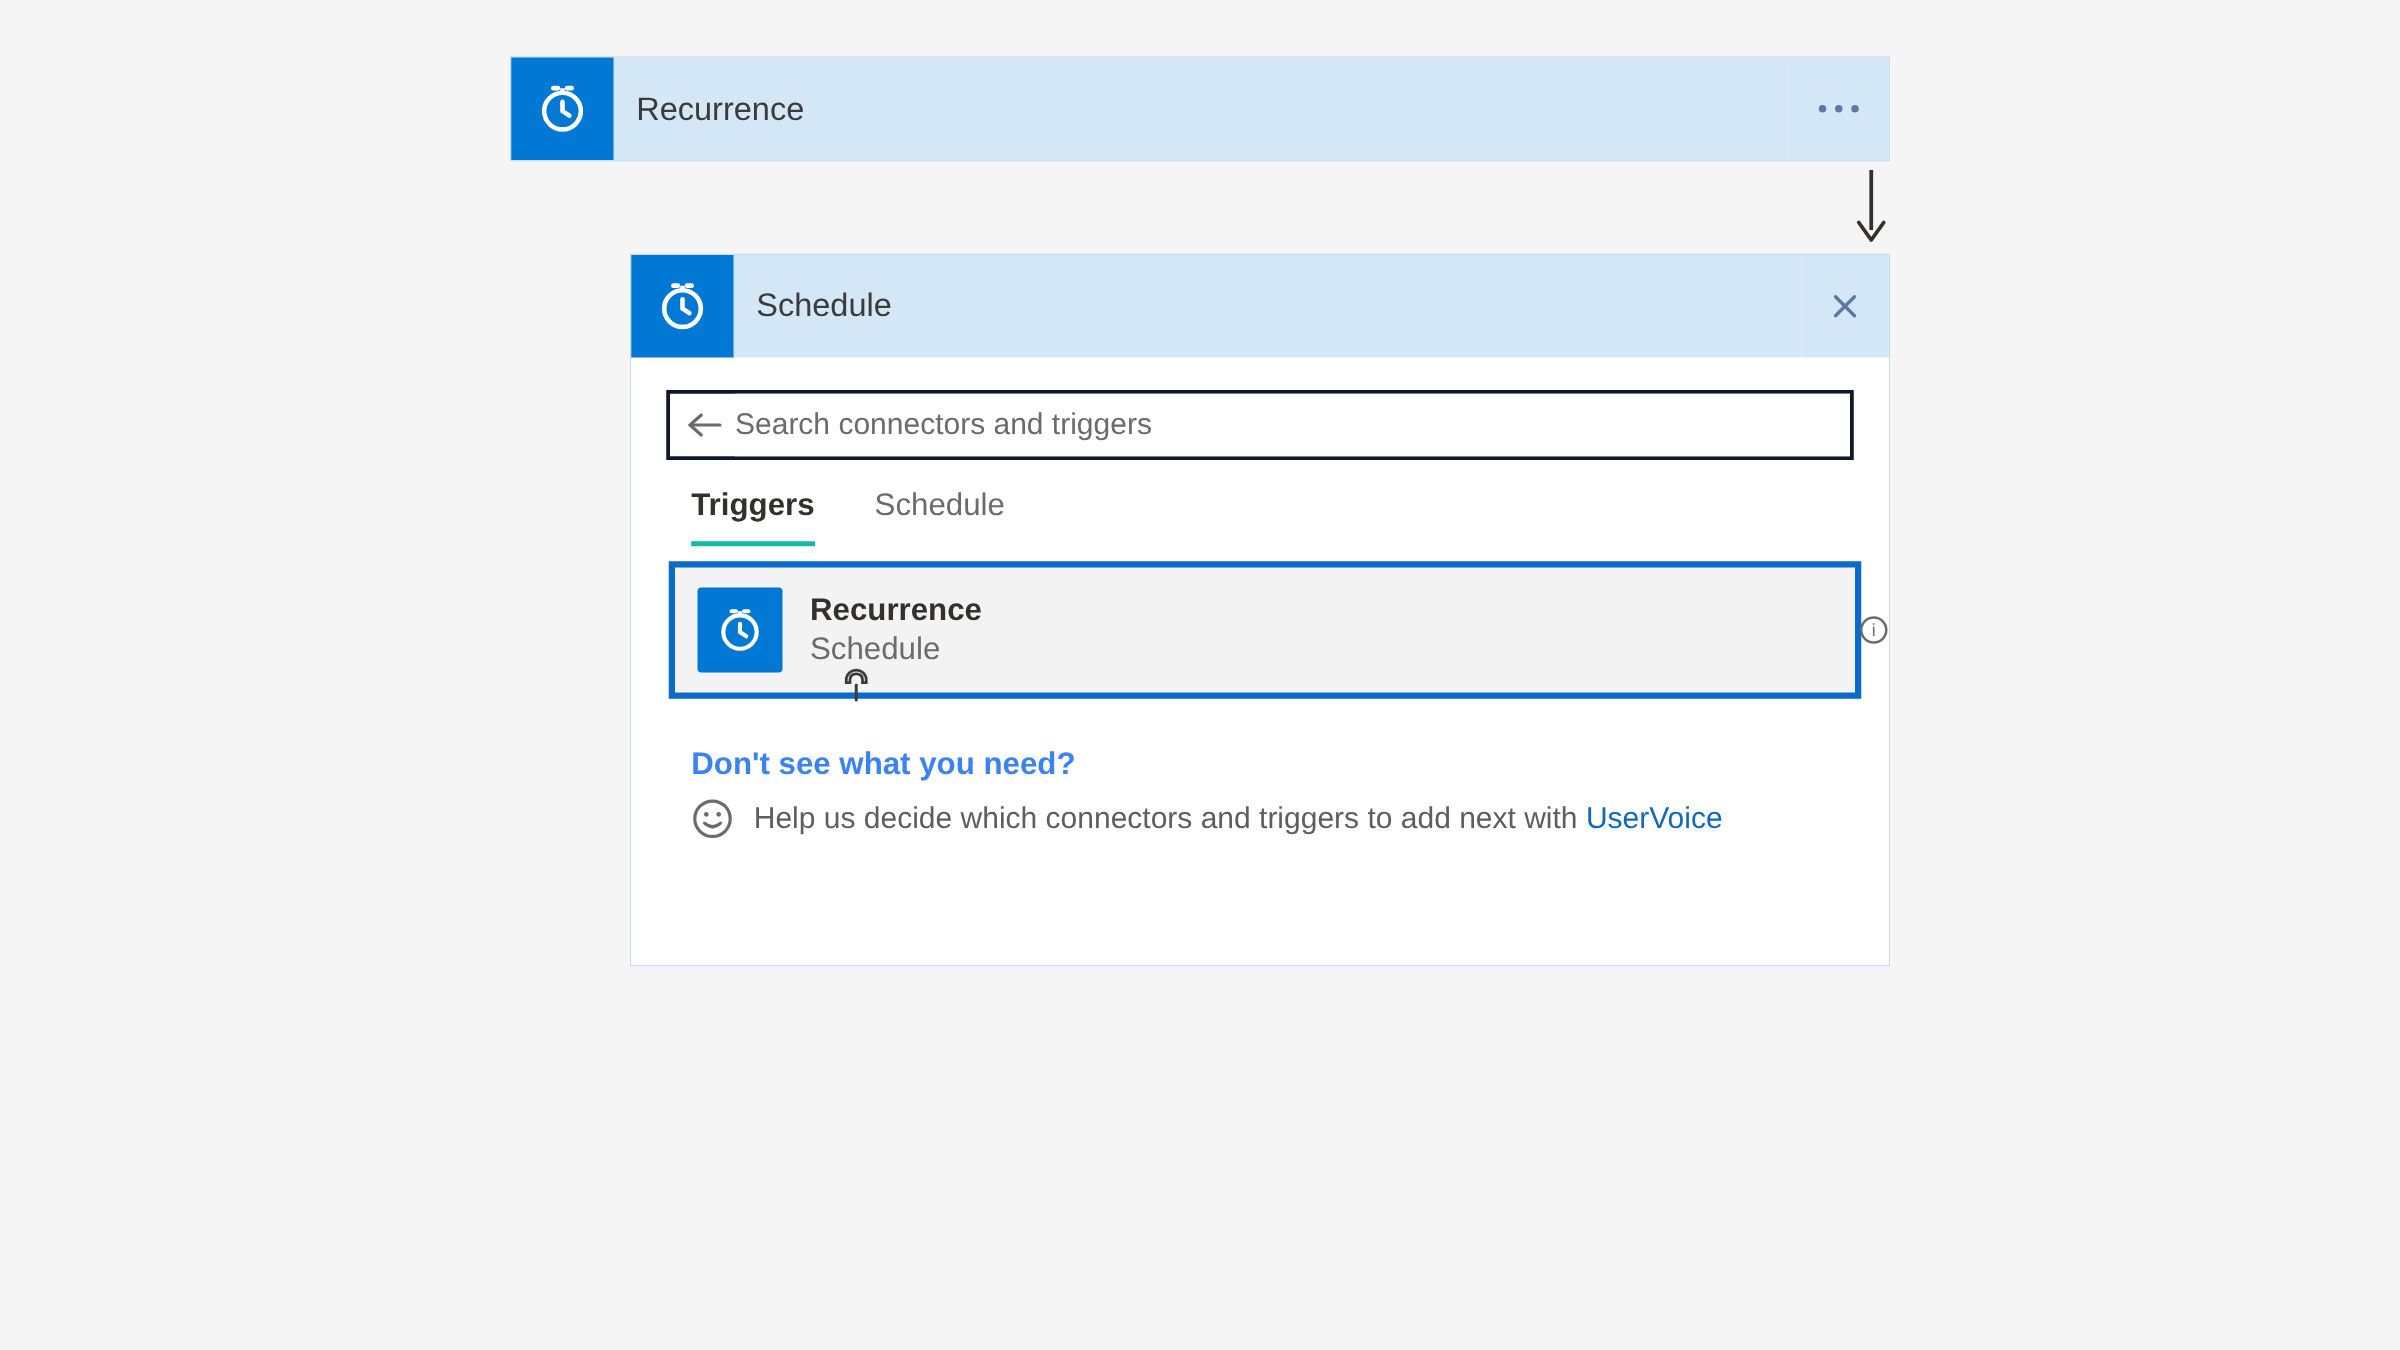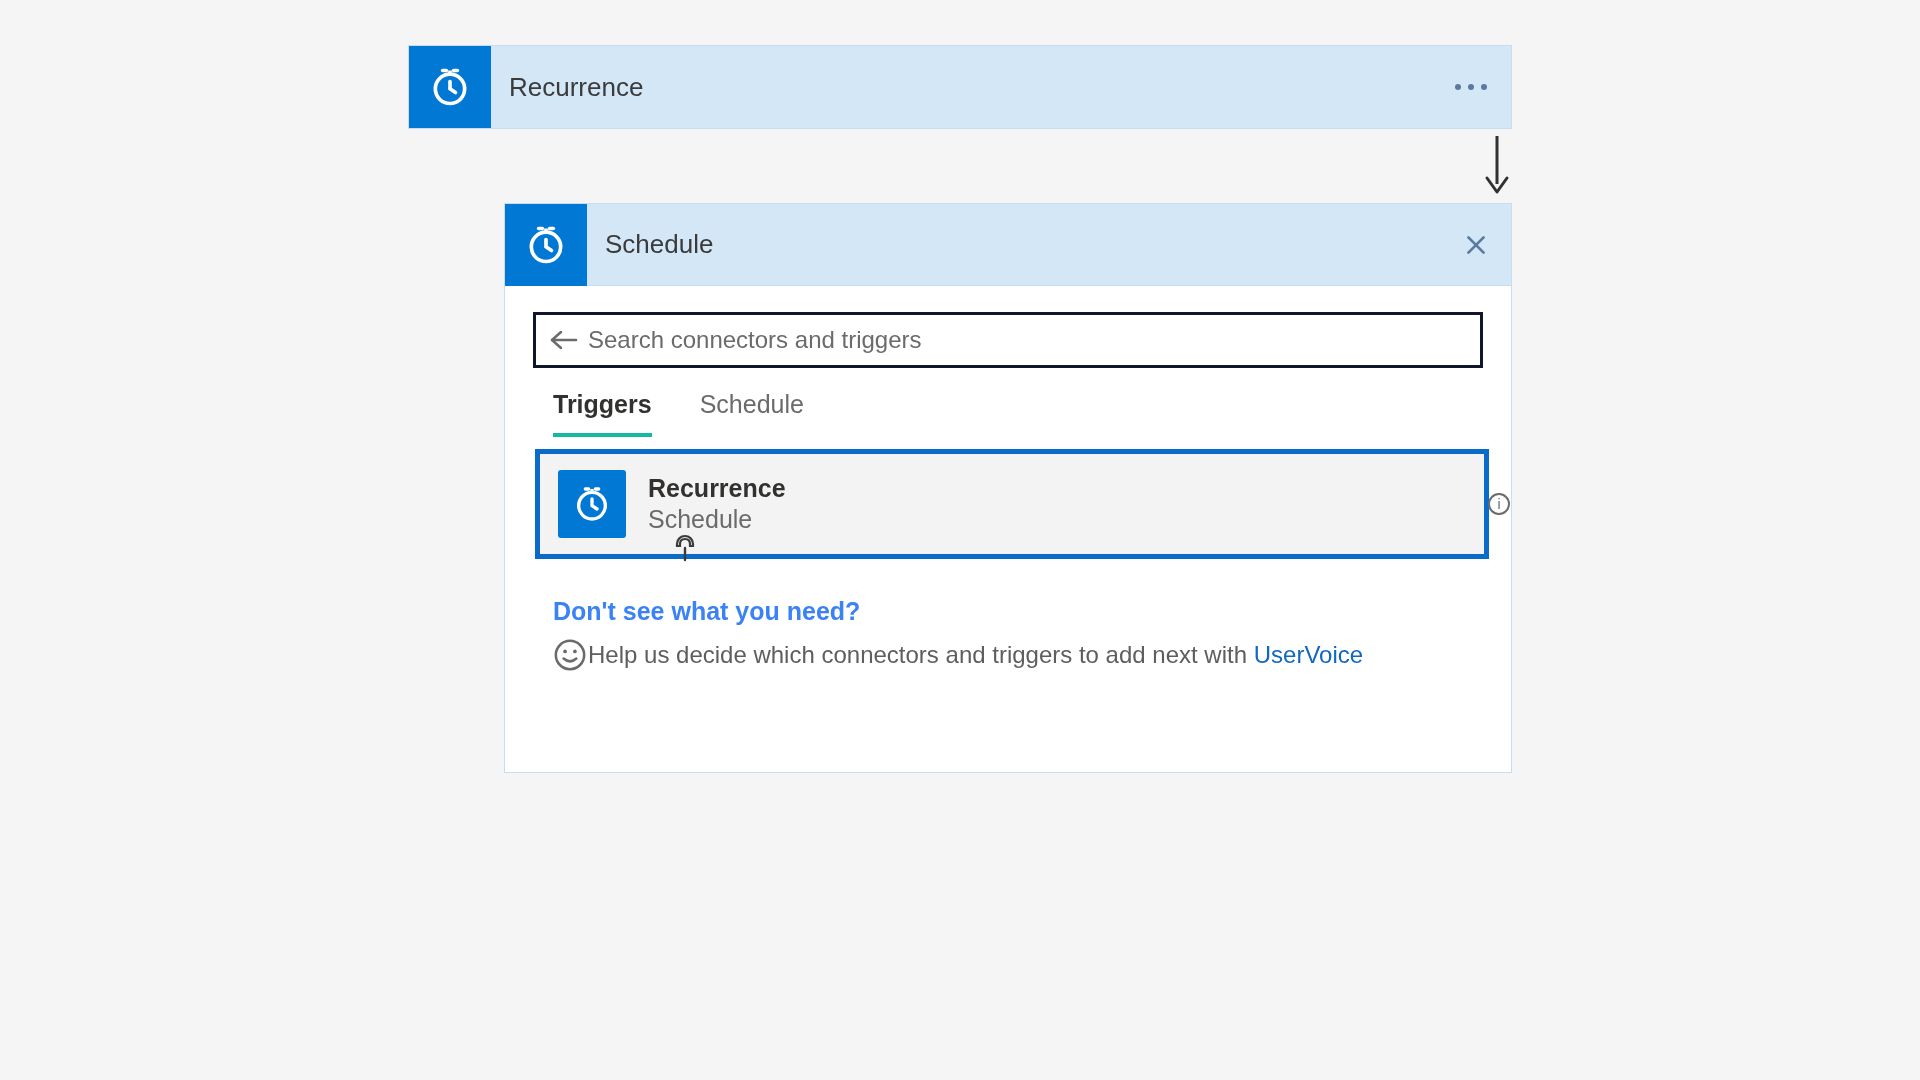--- a/index.html
+++ b/index.html
@@ -256,21 +256,21 @@
       font-weight: 600;
       color: #3b82f6;
       margin-left: 20px;
       margin-bottom: 12px;
     }
 
     .help-row {
       display: flex;
       align-items: center;
       margin-left: 20px;
-      gap: 1px;
+      gap: 16px;
     }
 
     .smiley {
       width: 34px;
       height: 34px;
       flex-shrink: 0;
     }
 
     .help-text {
       font-size: 24px;

